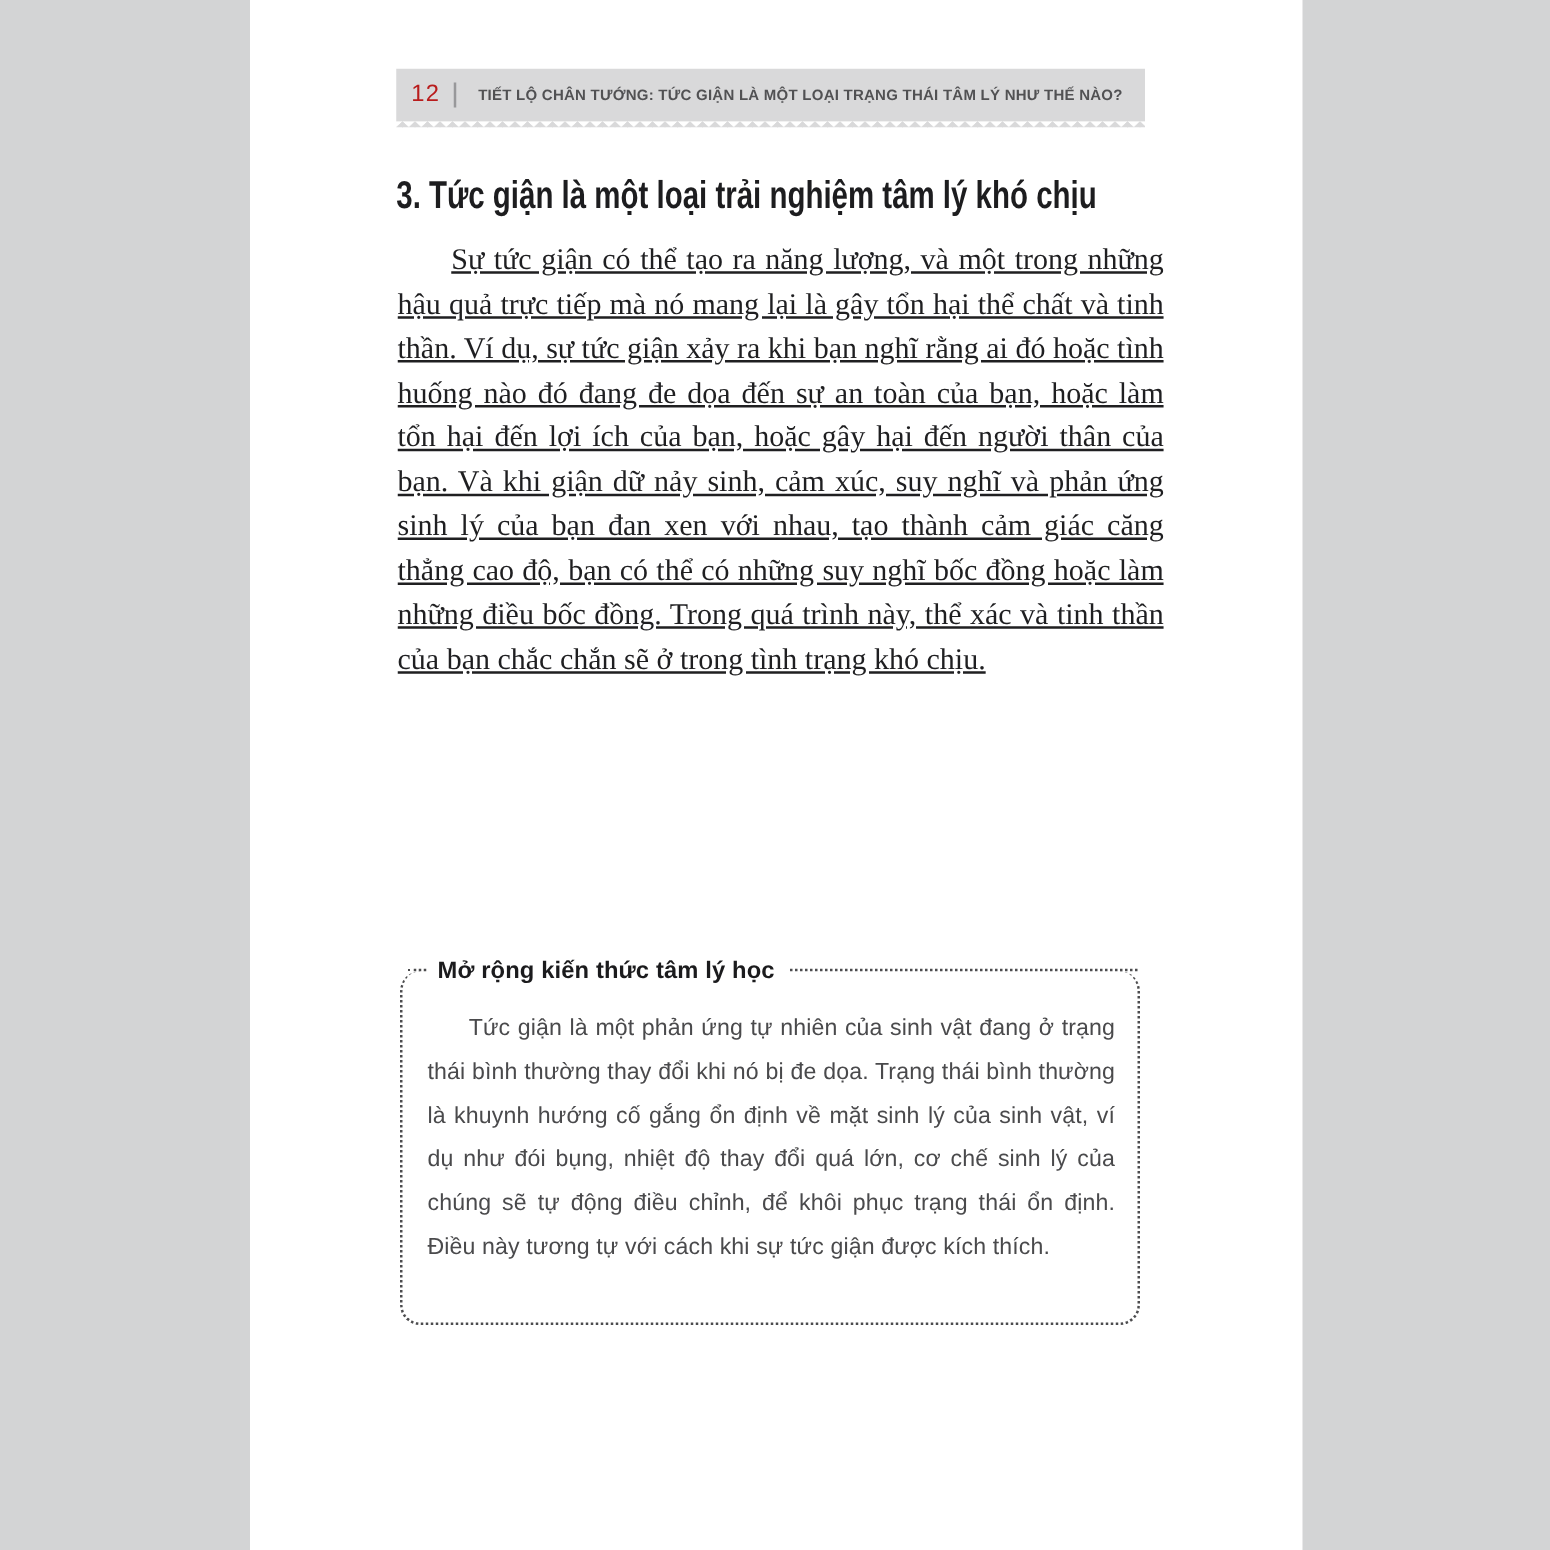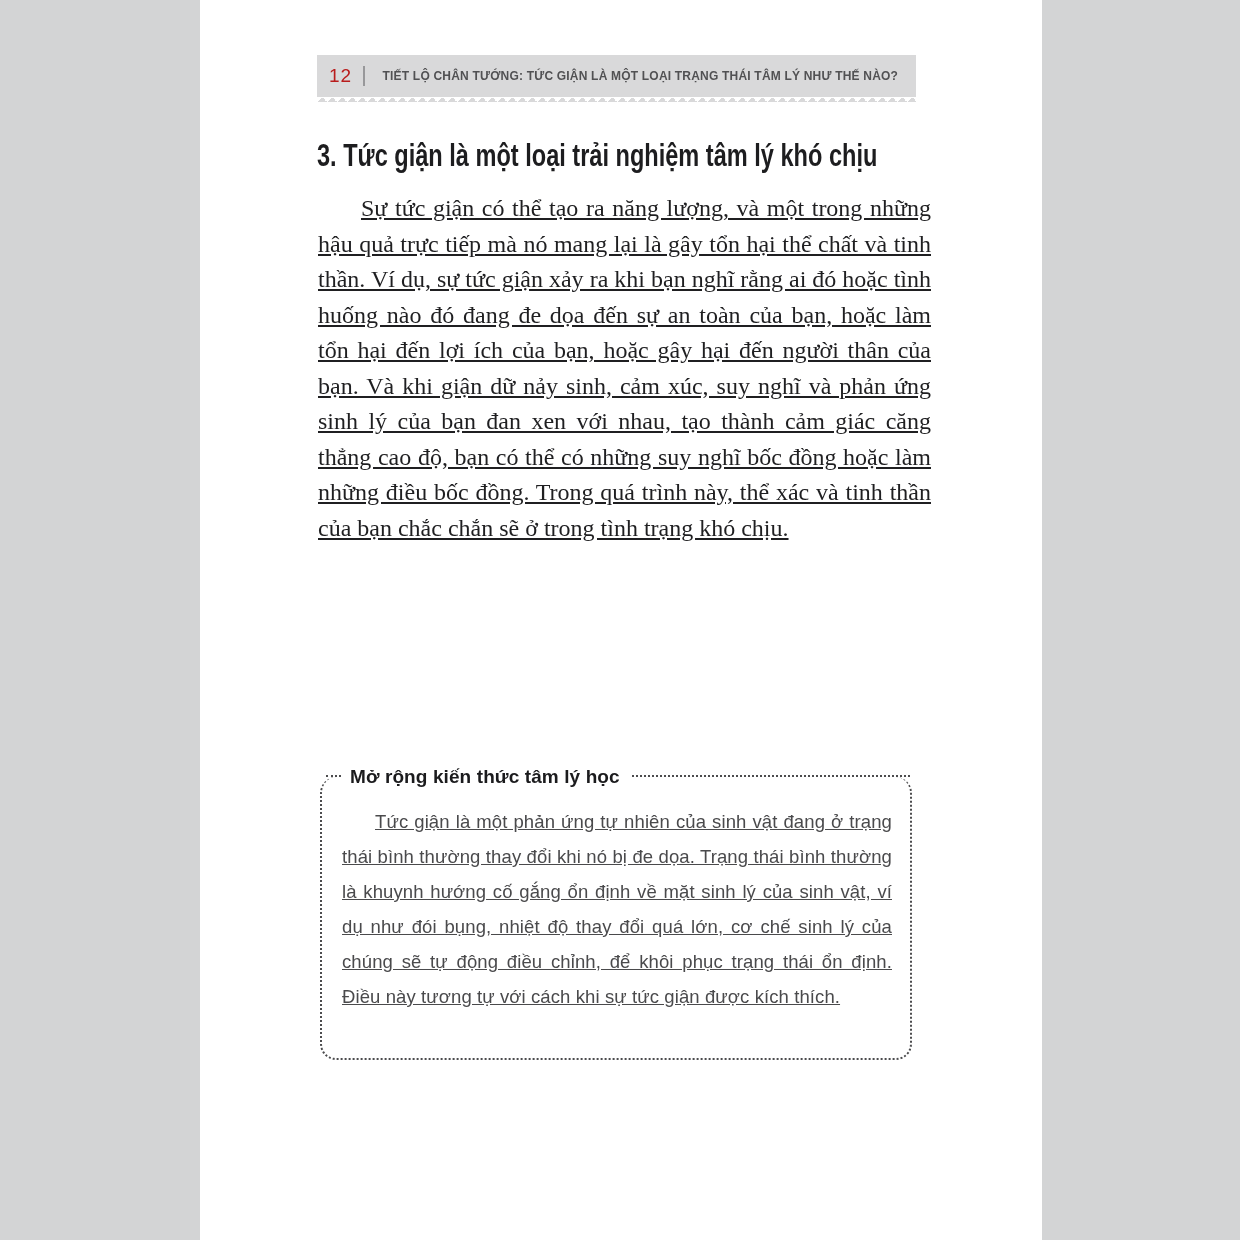--- a/index.html
+++ b/index.html
@@ -65,21 +65,21 @@
   .predots{width:15px;border-bottom:2.5px dotted #4c4c4e;margin-bottom:3px;}
   .kbox-title{
     font-size:19px;font-weight:700;color:#1b1b1d;
     margin:0 12px 0 9px;white-space:nowrap;letter-spacing:0.1px;
   }
   .leader{flex:1;border-bottom:2.5px dotted #4c4c4e;margin-bottom:3px;margin-right:2px;}
   .kbox-body{
     position:absolute;z-index:1;left:22px;right:20px;top:42px;margin:0;
     font-family:"Liberation Sans",sans-serif;
     font-size:18.5px;line-height:35px;color:#4a4a4c;
-    text-indent:33px;text-align:justify;letter-spacing:0.1px;text-decoration:underline;
+    text-indent:33px;text-align:justify;letter-spacing:0.1px;
   }
 </style>
 </head>
 <body>
 
 <div class="stage">
 
   <div class="side-col left"></div>
   <div class="side-col right"></div>
 

